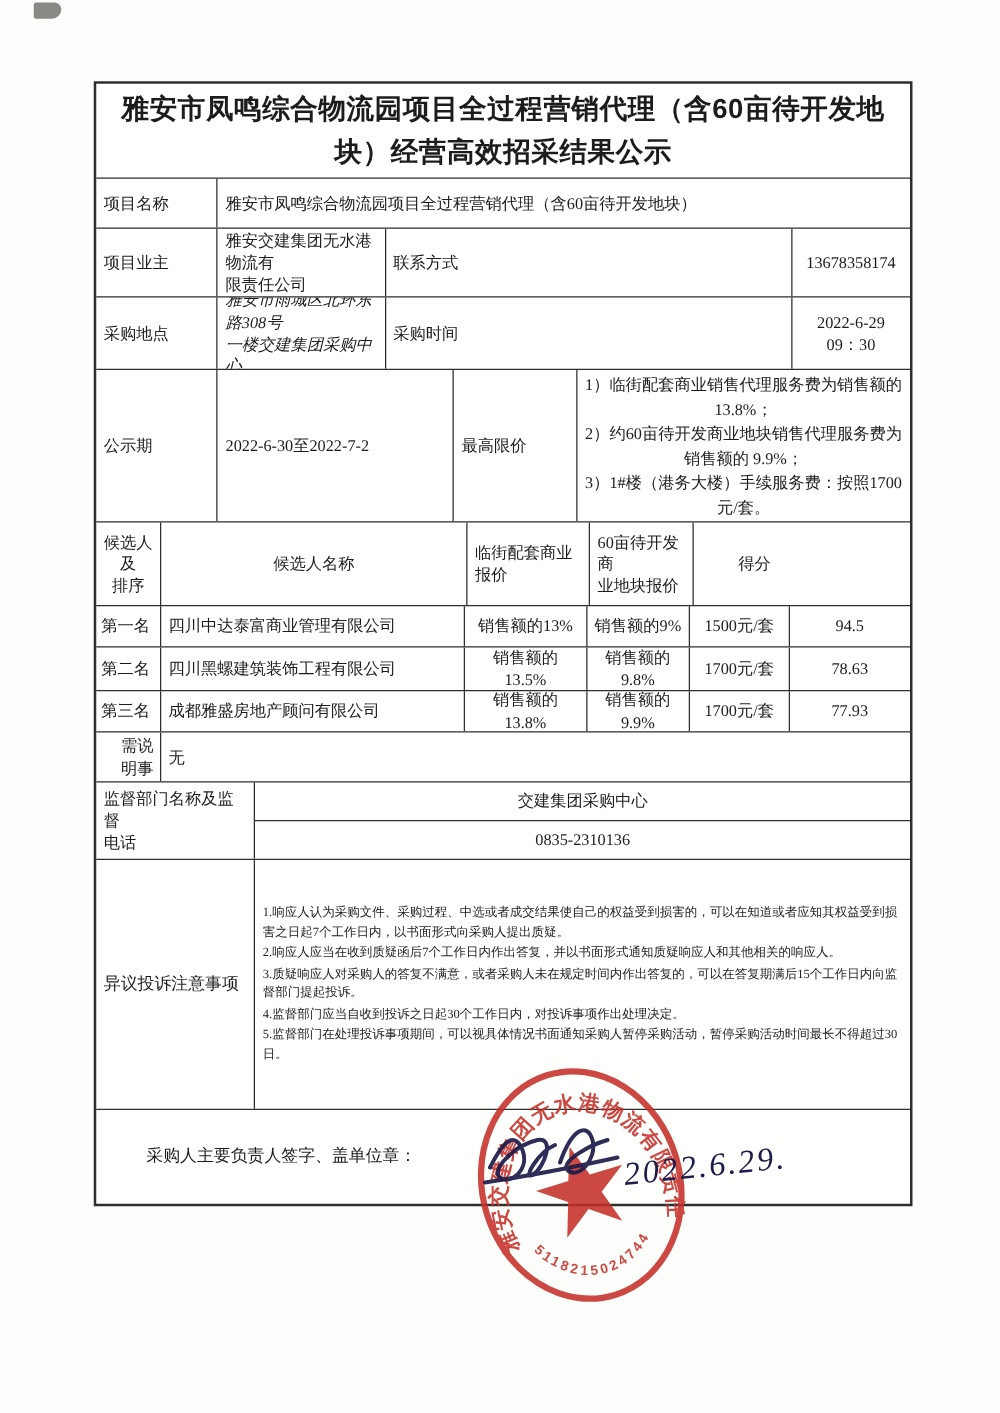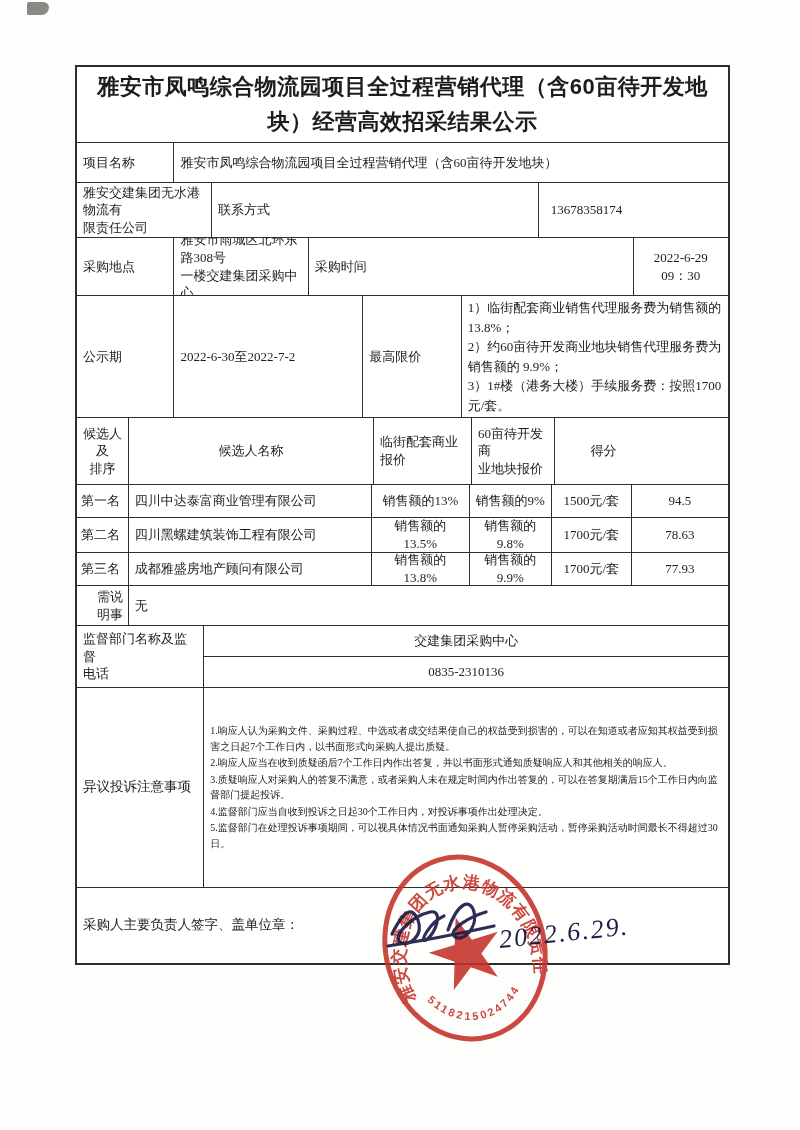--- a/index.html
+++ b/index.html
@@ -22,21 +22,21 @@
   }
   .cell:last-child{border-right:none;}
   .pre{white-space:pre-line;}
   .c-center{text-align:center;align-items:center;}
   .c-left{text-align:left;align-items:flex-start;}
   .title-row{height:80px;border-bottom:1.5px solid #2e2e2c;display:flex;align-items:center;justify-content:center;box-sizing:border-box;}
   .title-text{
     font-family:"Liberation Sans","DejaVu Sans",sans-serif;font-weight:bold;
     font-size:22px;line-height:1.55;text-align:center;padding:0 12px;letter-spacing:.5px;
   }
-  .list-line{margin:0;}
+  .list-line{margin:0;text-align:center;}
   .obj-line{margin:0 0 1px 0;}
   .sub-split{display:flex;flex-direction:column;padding:0;}
   .sub-row{flex:1 1 50%;display:flex;align-items:center;justify-content:center;box-sizing:border-box;font-size:13px;}
   .sub-row.first{border-bottom:1.5px solid #2e2e2c;}
   .stamp-wrap{position:absolute;left:360px;top:848px;width:210px;height:206px;pointer-events:none;}
   .sig-wrap{position:absolute;left:378px;top:882px;width:290px;height:100px;pointer-events:none;}
 </style>
 </head>
 <body>
 
@@ -47,29 +47,30 @@
   <div class="title-row">
     <div class="title-text">雅安市凤鸣综合物流园项目全过程营销代理（含60亩待开发地块）经营高效招采结果公示</div>
   </div>
 
   <div class="row" style="height:40px;">
     <div class="cell c-left" style="width:98px;">项目名称</div>
     <div class="cell c-left" style="width:557px;">雅安市凤鸣综合物流园项目全过程营销代理（含60亩待开发地块）</div>
   </div>
 
   <div class="row" style="height:55px;">
+    <div class="cell c-left" style="width:98px;">项目业主</div>
     <div class="cell c-left pre" style="width:135px;">雅安交建集团无水港物流有
 限责任公司</div>
     <div class="cell c-left" style="width:327px;">联系方式</div>
     <div class="cell c-center" style="width:95px;">13678358174</div>
   </div>
 
   <div class="row" style="height:58px;">
     <div class="cell c-left" style="width:98px;">采购地点</div>
-    <div class="cell c-left pre" style="width:135px;">雅安市雨城区北环东路308号
+    <div class="cell c-left pre" style="width:135px;font-style:italic;">雅安市雨城区北环东路308号
 一楼交建集团采购中心</div>
     <div class="cell c-left" style="width:327px;">采购时间</div>
     <div class="cell c-center pre" style="width:95px;">2022-6-29
 09：30</div>
   </div>
 
   <div class="row" style="height:122px;">
     <div class="cell c-left" style="width:98px;">公示期</div>
     <div class="cell c-left" style="width:190px;">2022-6-30至2022-7-2</div>
     <div class="cell c-left" style="width:99px;">最高限价</div>
@@ -138,21 +139,21 @@
     <div class="cell c-left" style="width:527px;font-size:10px;line-height:1.55;">
       <p class="obj-line">1.响应人认为采购文件、采购过程、中选或者成交结果使自己的权益受到损害的，可以在知道或者应知其权益受到损害之日起7个工作日内，以书面形式向采购人提出质疑。</p>
       <p class="obj-line">2.响应人应当在收到质疑函后7个工作日内作出答复，并以书面形式通知质疑响应人和其他相关的响应人。</p>
       <p class="obj-line">3.质疑响应人对采购人的答复不满意，或者采购人未在规定时间内作出答复的，可以在答复期满后15个工作日内向监督部门提起投诉。</p>
       <p class="obj-line">4.监督部门应当自收到投诉之日起30个工作日内，对投诉事项作出处理决定。</p>
       <p class="obj-line">5.监督部门在处理投诉事项期间，可以视具体情况书面通知采购人暂停采购活动，暂停采购活动时间最长不得超过30日。</p>
     </div>
   </div>
 
   <div class="row" style="height:75px;">
-    <div class="cell c-left" style="width:655px;font-size:13.5px;">采购人主要负责人签字、盖单位章：</div>
+    <div class="cell c-left" style="width:655px;font-size:13.5px;margin-left:34px;">采购人主要负责人签字、盖单位章：</div>
   </div>
 
 </div>
 
 <div class="stamp-wrap">
   <svg width="210" height="206" viewBox="0 0 210 206">
     <g transform="rotate(-17 105 100)" opacity="0.88">
       <ellipse cx="105" cy="100" rx="79" ry="92" fill="none" stroke="#c43028" stroke-width="5"></ellipse>
       <path id="sealTopArc" d="M 44,140 A 64,77 0 1 1 166,140" fill="none"></path>
       <path id="sealBottomArc" d="M 48,128 A 62,74 0 0 0 162,128" fill="none"></path>

